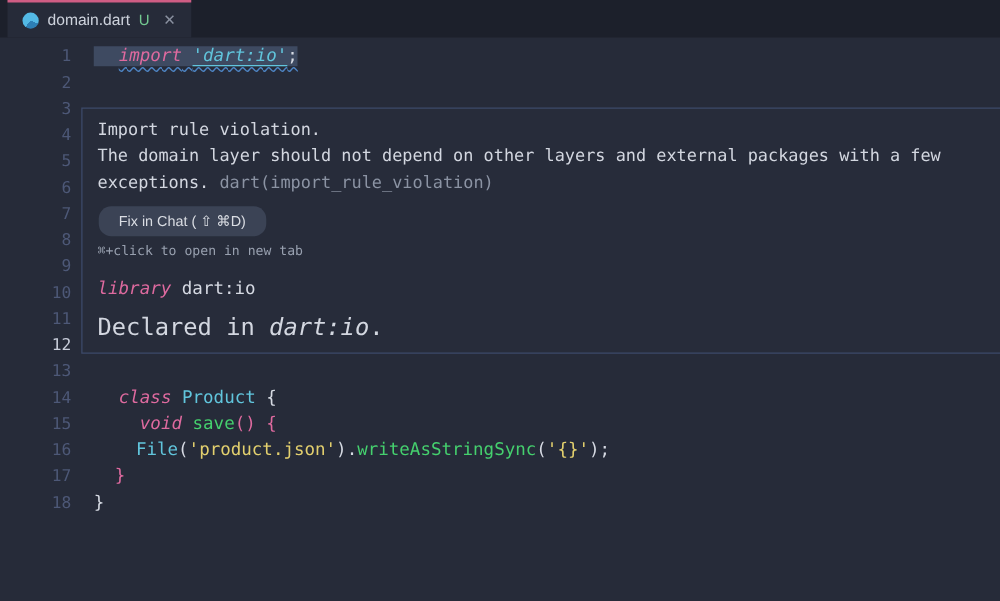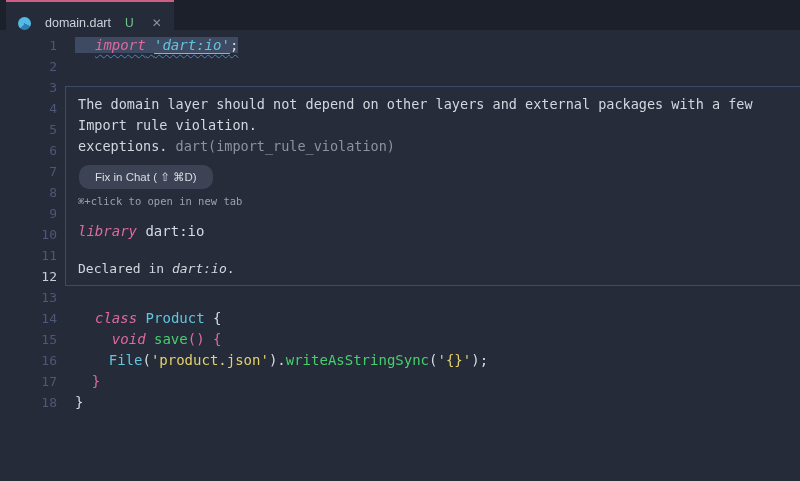--- a/index.html
+++ b/index.html
@@ -11,21 +11,21 @@
     background: var(--editor-bg, #262b39);
     font-family: "Liberation Sans", sans-serif;
   }
   
   .tabbar {
     display: flex; align-items: stretch;
     height: 30px;
     background: var(--tabbar-bg, #1c202b);
   }
   .tab {
-    display: flex; align-items: flex-end; gap: 14px;
+    display: flex; align-items: center; gap: 7px;
     margin-left: 6px;
     padding: 0 12px;
     background: var(--editor-bg, #262b39);
     border-top: 2px solid var(--accent-pink, #cf5d84);
     cursor: pointer;
   }
   .dart-icon {
     width: 13px; height: 13px; border-radius: 50%;
     background: conic-gradient(from 220deg,
       var(--dart-icon-blue, #53b9e5) 0 70%,
@@ -101,21 +101,21 @@
     margin-top: 6px;
     font-size: 10.5px;
     color: var(--hint-gray, #98a0af);
   }
   .lib-sig {
     margin-top: 16px;
     font-family: "DejaVu Sans Mono", monospace;
     font-size: 14px; color: var(--fg, #d6dae3);
   }
   .lib-kw { color: var(--kw-pink, #de6a9f); font-style: italic; }
-  .declared { margin-top: 22px; font-size: 13px; color: var(--text-light, #d3d7e0); }
+  .declared { margin-top: 12px; font-size: 19px; color: var(--text-light, #d3d7e0); }
   .declared em { font-style: italic; }
   .hover-doc {
     border-top: 1px solid var(--hover-border, #3d4a6a);
     padding: 4px 12px 8px;
     font-size: 13px; line-height: 21px;
     color: var(--text-light, #d3d7e0);
   }
   .doc-p { margin-top: 6px; }
   .doc-b { font-weight: bold; }
 </style>
@@ -205,22 +205,22 @@
         </div>
         <div class="code-line">
           <div class="ln">18</div>
           <div class="code"><span class="tok-fg">}</span></div>
         </div>
       </div>
 
     <div class="hover-card">
       <div class="hover-main">
         <div class="diag-msg">
+          <div>Import rule violation.</div>
           <div>The domain layer should not depend on other layers and external packages with a few</div>
-          <div>Import rule violation.</div>
           <div><span>exceptions. </span><span class="diag-source">dart(import_rule_violation)</span></div>
         </div>
         <button class="fix-btn">Fix in Chat ( ⇧ ⌘D)</button>
         <div class="cmd-hint">⌘+click to open in new tab</div>
         <div class="lib-sig"><span class="lib-kw">library</span><span> dart:io</span></div>
         <div class="declared"><span>Declared in </span><em>dart:io</em><span>.</span></div>
       </div>
     </div>
   </div>
 </div>

